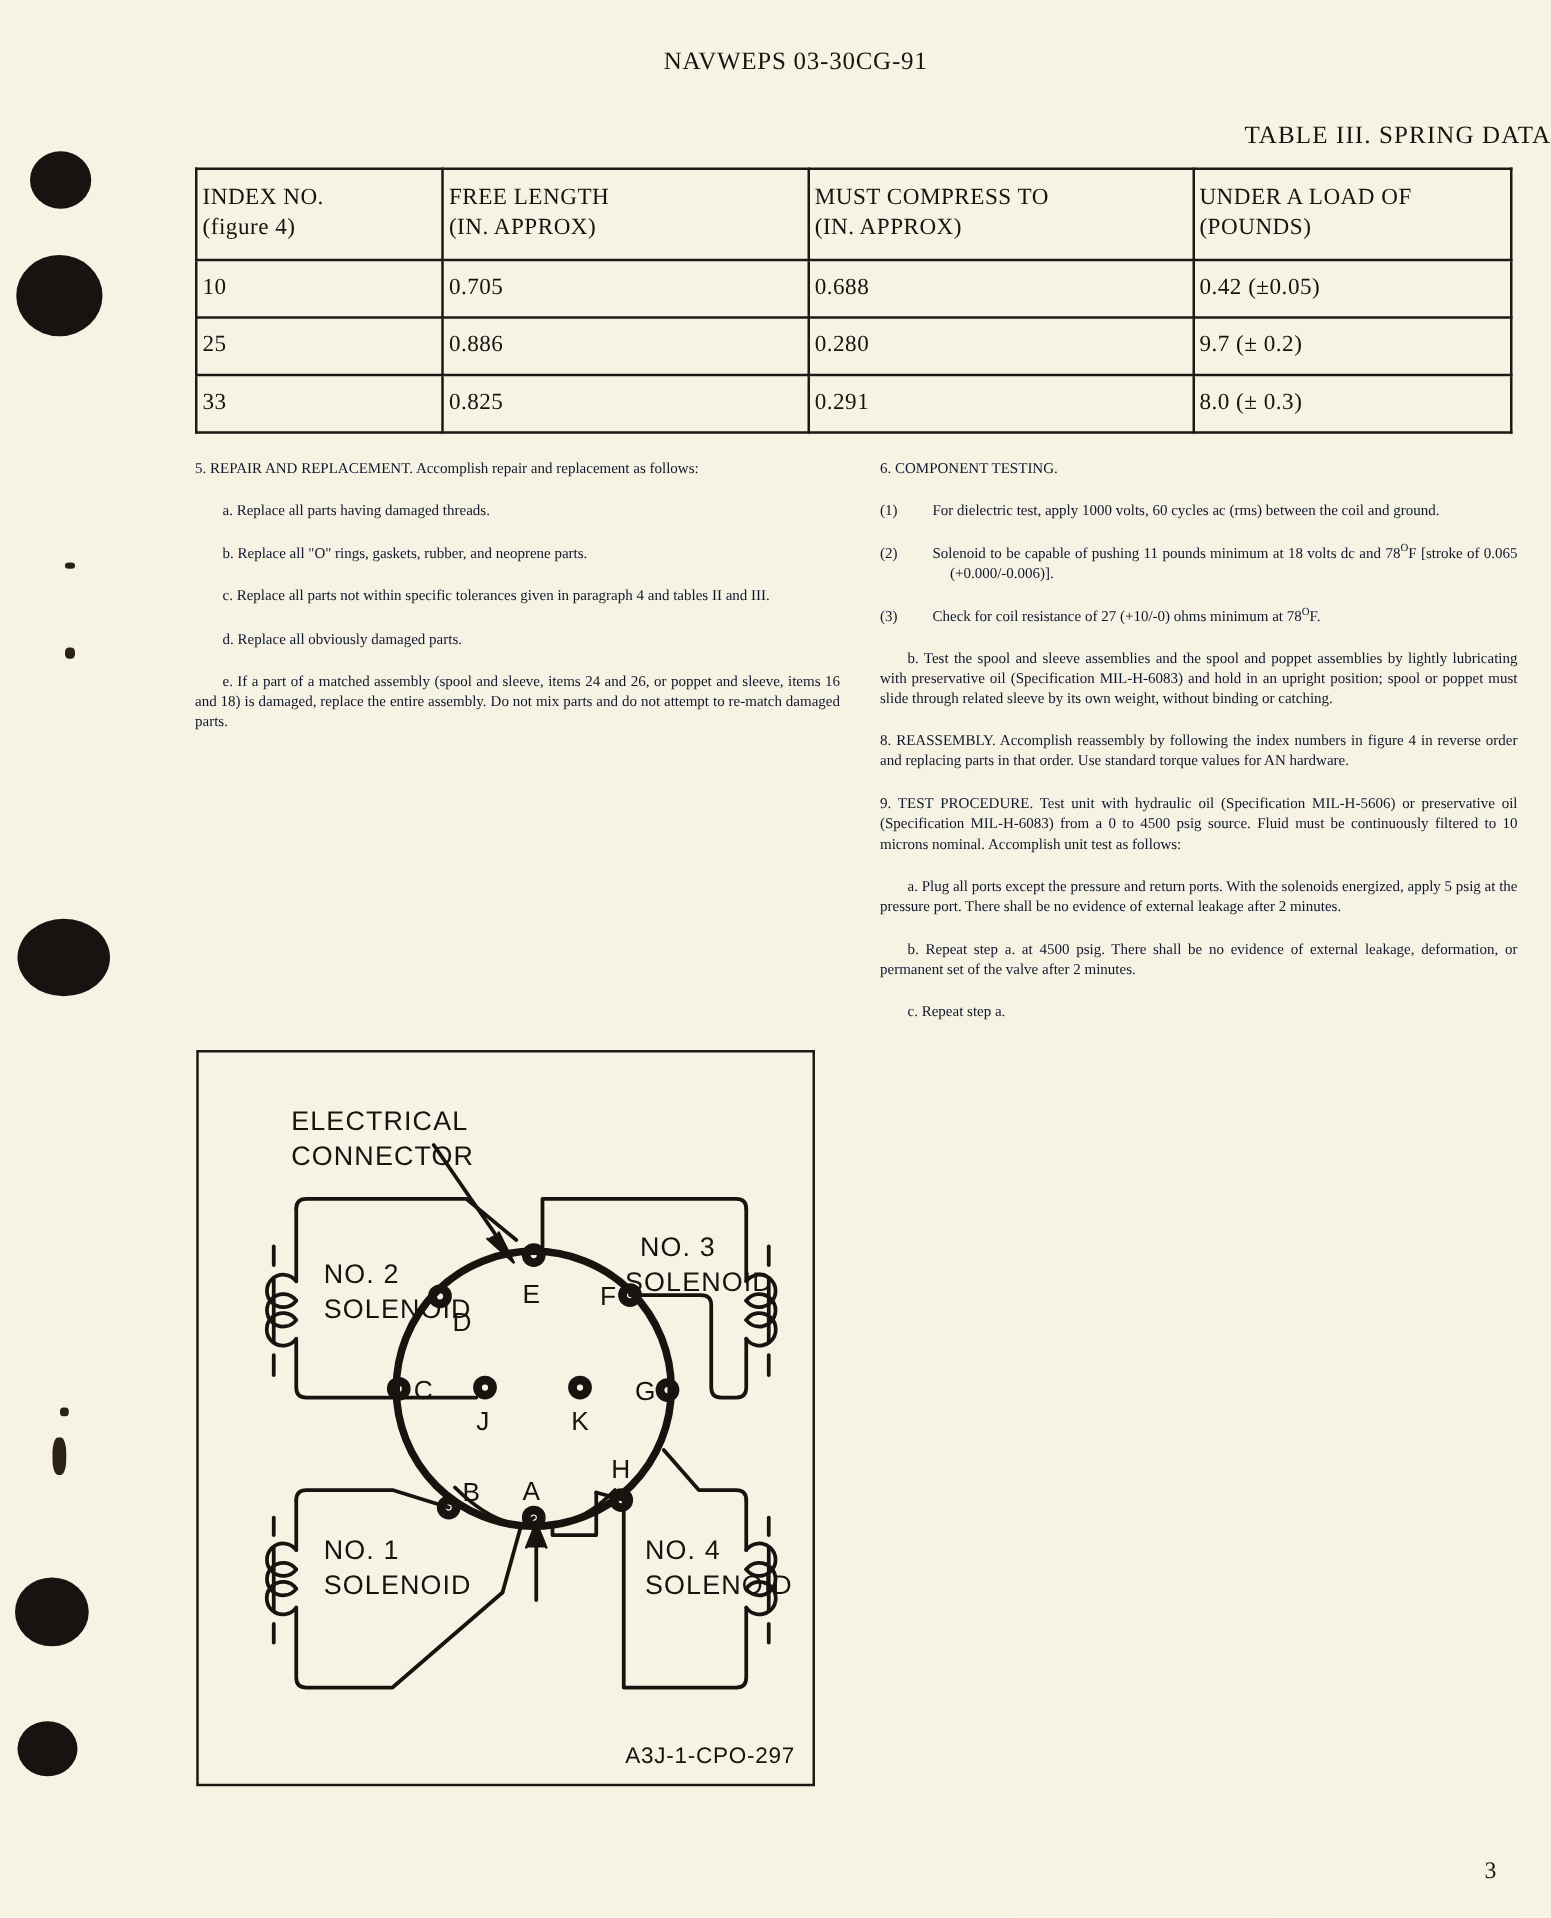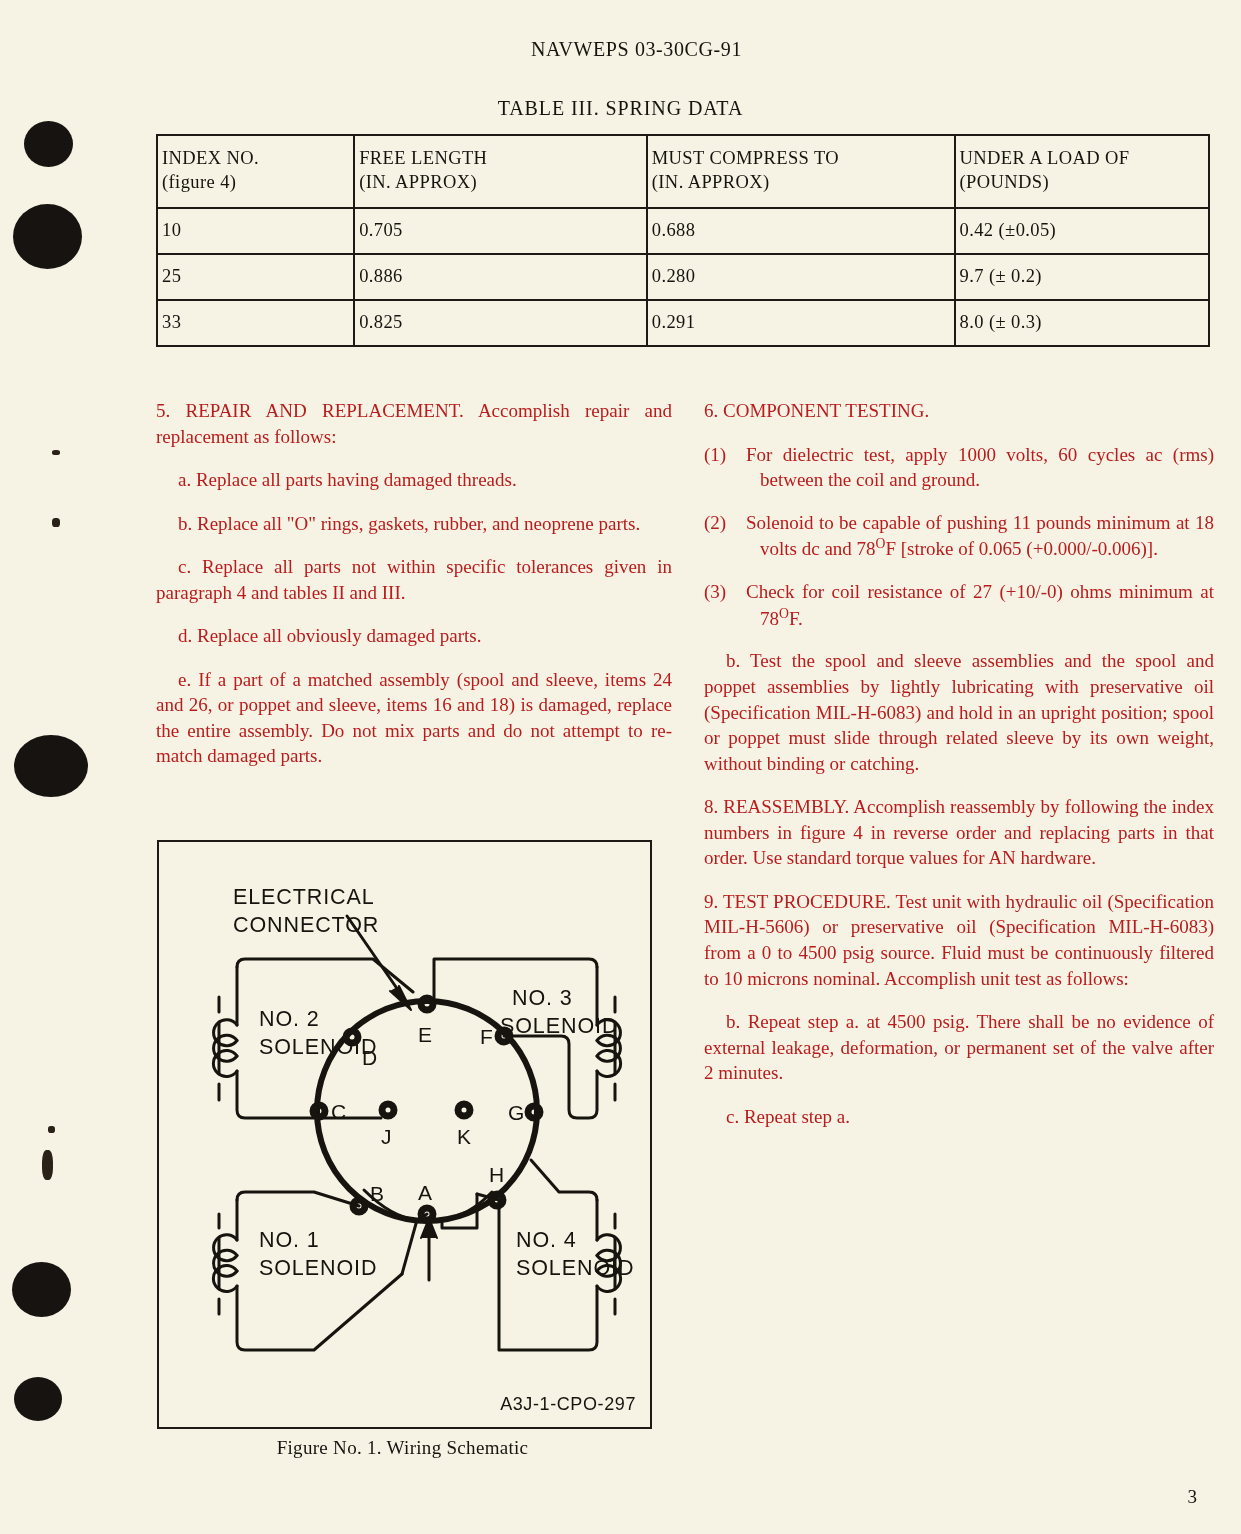--- a/index.html
+++ b/index.html
@@ -39,21 +39,21 @@
     text-align: center;
     font-size: 20px;
     letter-spacing: 0.6px;
     color: #17140f;
   }
   .table-title {
     position: absolute;
     top: 97px;
     left: 0;
     width: 1241px;
-    text-align: center;
+    text-align: right;
     font-size: 20px;
     letter-spacing: 0.9px;
     color: #17140f;
   }
 
   
   .spring-table {
     position: absolute;
     left: 156px;
     top: 134px;
@@ -78,27 +78,26 @@
   }
   .col-index { width: 195px; }
   .col-free  { width: 295px; }
   .col-comp  { width: 310px; }
   .col-load  { width: 254px; }
   .hdr-line2 { display: block; }
 
   
   .col {
     position: absolute;
-    color: #b91c1c;
-    font-size: 19px;
+    color: #0f172a;
+    font-size: 12px;
     line-height: 1.345;
     text-align: justify;
     -webkit-hyphens: none;
     hyphens: none;
-    margin-top: 32px;
   }
   .col-left  { left: 156px; top: 366px; width: 516px; }
   .col-right { left: 704px; top: 366px; width: 510px; }
 
   .para { margin: 0 0 18px 0; }
   .indent { text-indent: 22px; }
   .sub {
     margin: 0 0 17px 0;
     padding-left: 56px;
     text-indent: -56px;
@@ -229,20 +228,21 @@
       <span class="num">(2)</span><span>Solenoid  to be capable of pushing 11 pounds minimum at 18 volts dc and 78</span><span class="sup">O</span><span>F  [stroke of 0.065 (+0.000/-0.006)].</span>
     </p>
 
     <p class="sub">
       <span class="num">(3)</span><span>Check for coil resistance of 27 (+10/-0) ohms minimum at 78</span><span class="sup">O</span><span>F.</span>
     </p>
 
     <p class="para indent">b.  Test the spool and sleeve assemblies and the spool and poppet assemblies by lightly lubricating with preservative oil (Specification MIL-H-6083) and hold in an upright position; spool or poppet must slide through related sleeve by its own weight, without binding or catching.</p>
     <p class="para">8.  REASSEMBLY.   Accomplish reassembly by following the index numbers in figure 4 in reverse order and replacing parts in that order.  Use standard torque values for AN hardware.</p>
     <p class="para">9.  TEST PROCEDURE.  Test unit with hydraulic oil (Specification MIL-H-5606) or preservative oil (Specification MIL-H-6083) from a 0 to 4500 psig source. Fluid must be continuously filtered to 10 microns nominal.  Accomplish unit test as follows:</p>
+    <p class="para indent">a.  Plug all ports except the pressure and return ports.  With the solenoids energized, apply 5 psig at the pressure port.  There shall be no evidence of external leakage after 2 minutes.</p>
     <p class="para indent">b.  Repeat step a. at 4500 psig.  There shall be no evidence of external leakage, deformation, or permanent set of the valve after 2 minutes.</p>
     <p class="para indent">c.  Repeat step a.</p>
   </div>
 
   <div class="figure-box">
     <svg class="diagram-svg" width="487" height="581" viewBox="0 0 487 581">
       <g fill="none" stroke="#17140f" stroke-width="3" stroke-linecap="round" stroke-linejoin="round">
 
         <path d="M 78 125 L 78 183"></path>
         <path d="M 78 125 Q 78 117 86 117 L 214 117 L 254 150"></path>
@@ -348,16 +348,15 @@
         <text x="100" y="433">SOLENOID</text>
 
         <text x="357" y="405">NO. 4</text>
         <text x="357" y="433">SOLENOID</text>
       </g>
     </svg>
 
     <div class="fig-code">A3J-1-CPO-297</div>
   </div>
 
-  <div class="figure-caption">Figure No. 1.  Wiring Schematic</div>
 
   <div class="pagenum">3</div>
 </div>
 
 </body></html>

